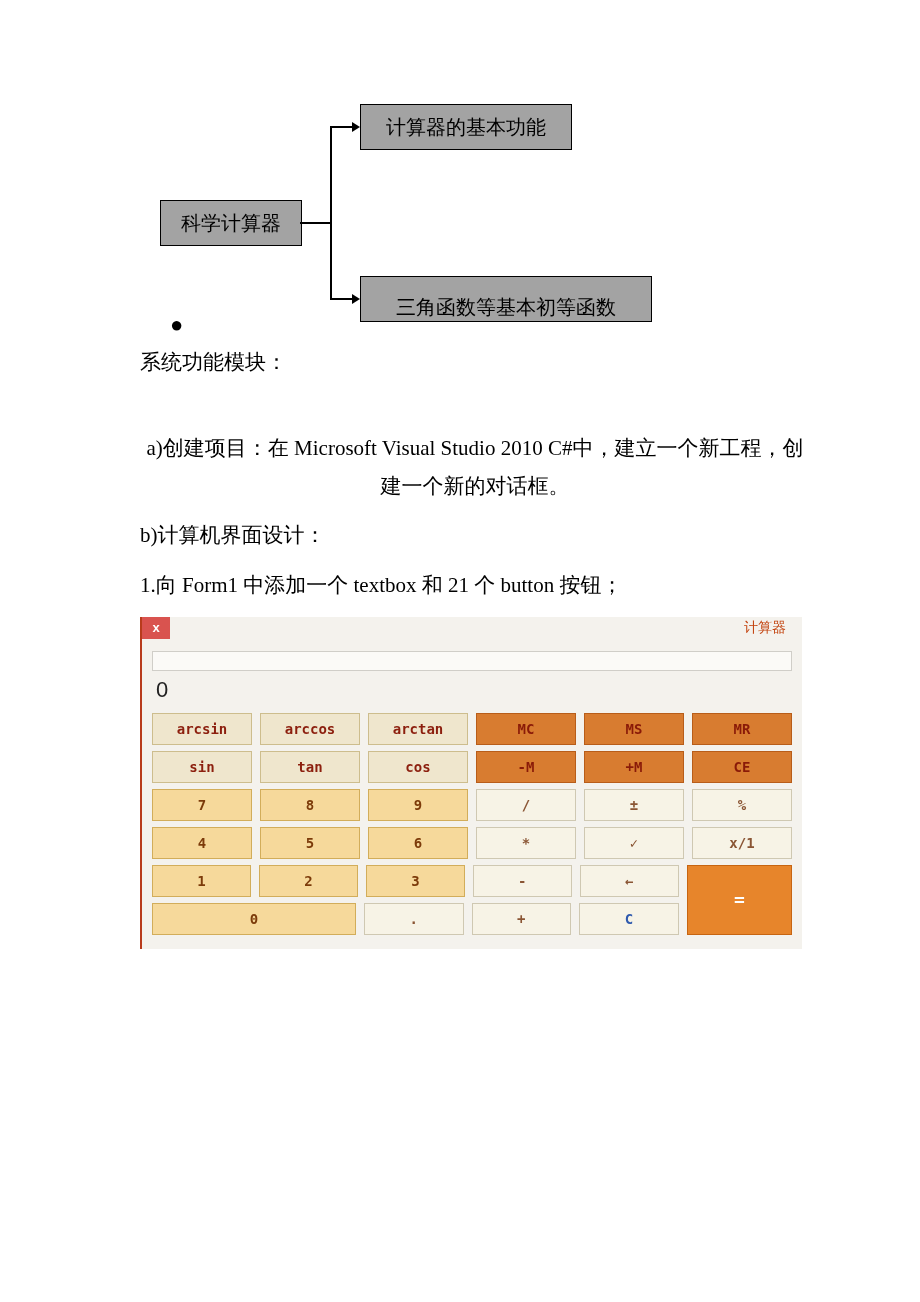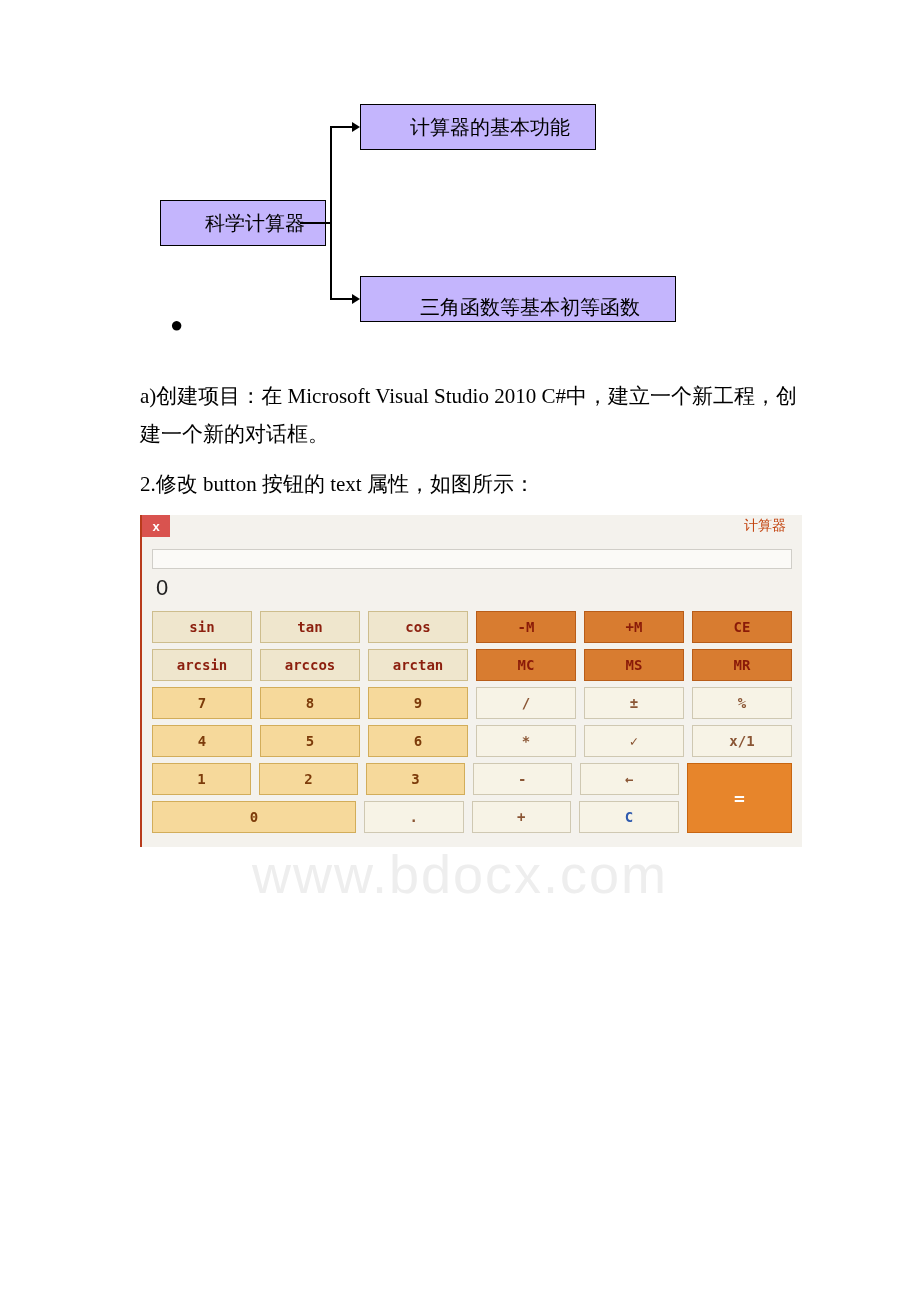--- a/index.html
+++ b/index.html
@@ -15,26 +15,25 @@
     padding: 80px 100px 40px 100px;
   }
   .diagram-area {
     position: relative;
     height: 252px;
     margin-bottom: 10px;
   }
   .diag-box {
     position: absolute;
     border: 1px solid #000;
-    background: #c4b5fd;
+    background: #a3a3a3;
     display: flex;
     align-items: center;
     justify-content: center;
     font-size: 20px;
-    padding-left: 24px;
   }
   .diag-line { position: absolute; background: #000; }
   .arrow-right {
     position: absolute;
     width: 0; height: 0;
     border-top: 5px solid transparent;
     border-bottom: 5px solid transparent;
     border-left: 8px solid #000;
   }
   .bullet-big {
@@ -171,60 +170,62 @@
 
     <div class="diag-line" style="left:230px; top:46px; width:22px; height:1.5px;"></div>
     <div class="arrow-right" style="left:252px; top:42px;"></div>
 
     <div class="diag-line" style="left:230px; top:218px; width:22px; height:1.5px;"></div>
     <div class="arrow-right" style="left:252px; top:214px;"></div>
 
     <div class="bullet-big" style="position:absolute; left:20px; top:232px;">●</div>
   </div>
 
+  <p class="para">系统功能模块：</p>
 
   <div style="height:24px;"></div>
 
 
   <div style="position:relative;">
     <div class="watermark">www.bdocx.com</div>
 
-    <p class="para" style="margin-left:40px; margin-right:10px;">a)创建项目：在 Microsoft Visual Studio 2010 C#中，建立一个新工程，创建一个新的对话框。</p>
-
-
-
-    <p class="para">2.修改 button 按钮的 text 属性，如图所示：</p>
+    <p class="para" style="margin-left:40px; margin-right:10px;text-align:center;">a)创建项目：在 Microsoft Visual Studio 2010 C#中，建立一个新工程，创建一个新的对话框。</p>
+
+    <p class="para">b)计算机界面设计：</p>
+
+    <p class="para">1.向 Form1 中添加一个 textbox 和 21 个 button 按钮；</p>
+
   </div>
 
   <div class="calc">
     <div class="calc-top">
       <div class="calc-close">x</div>
       <div class="calc-title">计算器</div>
     </div>
     <div class="calc-display"></div>
     <div class="calc-result">0</div>
 
     <div class="calc-grid">
+
+      <div class="calc-row">
+        <div class="btn tan">arcsin</div>
+        <div class="btn tan">arccos</div>
+        <div class="btn tan">arctan</div>
+        <div class="btn orange">MC</div>
+        <div class="btn orange">MS</div>
+        <div class="btn orange">MR</div>
+      </div>
 
       <div class="calc-row">
         <div class="btn tan">sin</div>
         <div class="btn tan">tan</div>
         <div class="btn tan">cos</div>
         <div class="btn orange">-M</div>
         <div class="btn orange">+M</div>
         <div class="btn orange">CE</div>
-      </div>
-
-      <div class="calc-row">
-        <div class="btn tan">arcsin</div>
-        <div class="btn tan">arccos</div>
-        <div class="btn tan">arctan</div>
-        <div class="btn orange">MC</div>
-        <div class="btn orange">MS</div>
-        <div class="btn orange">MR</div>
       </div>
 
       <div class="calc-row">
         <div class="btn cream">7</div>
         <div class="btn cream">8</div>
         <div class="btn cream">9</div>
         <div class="btn light">/</div>
         <div class="btn light">±</div>
         <div class="btn light">%</div>
       </div>

